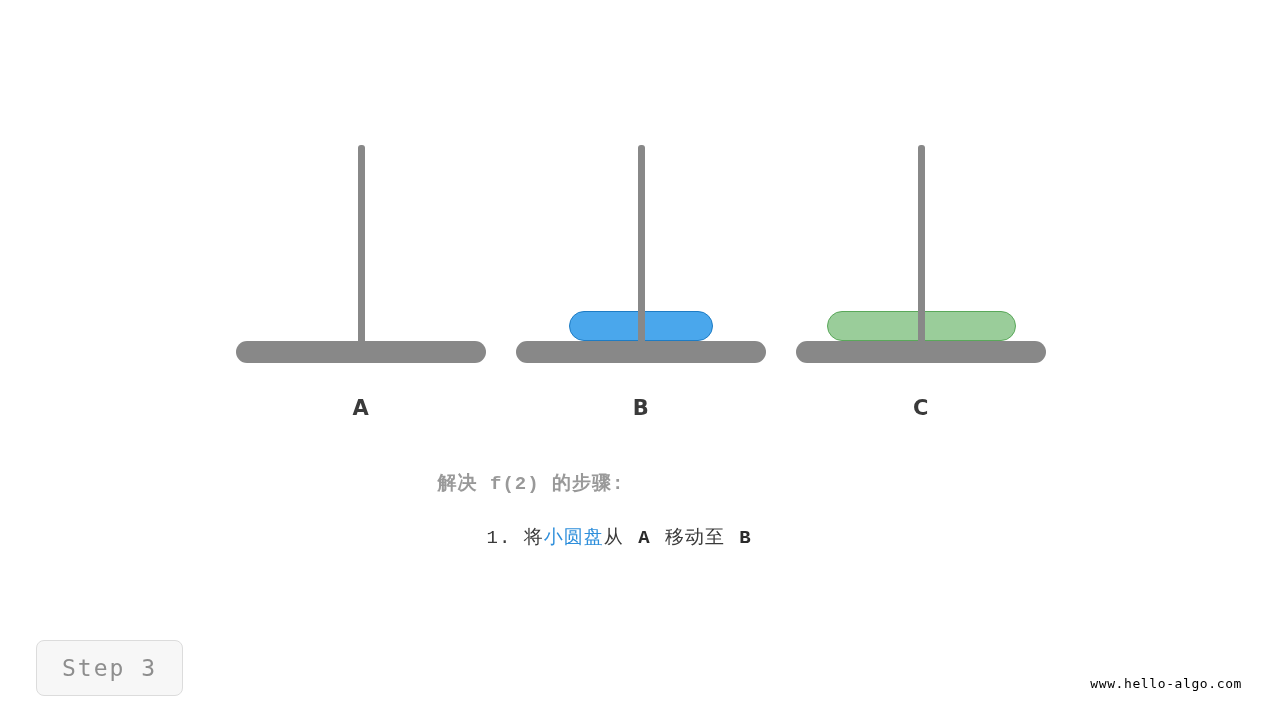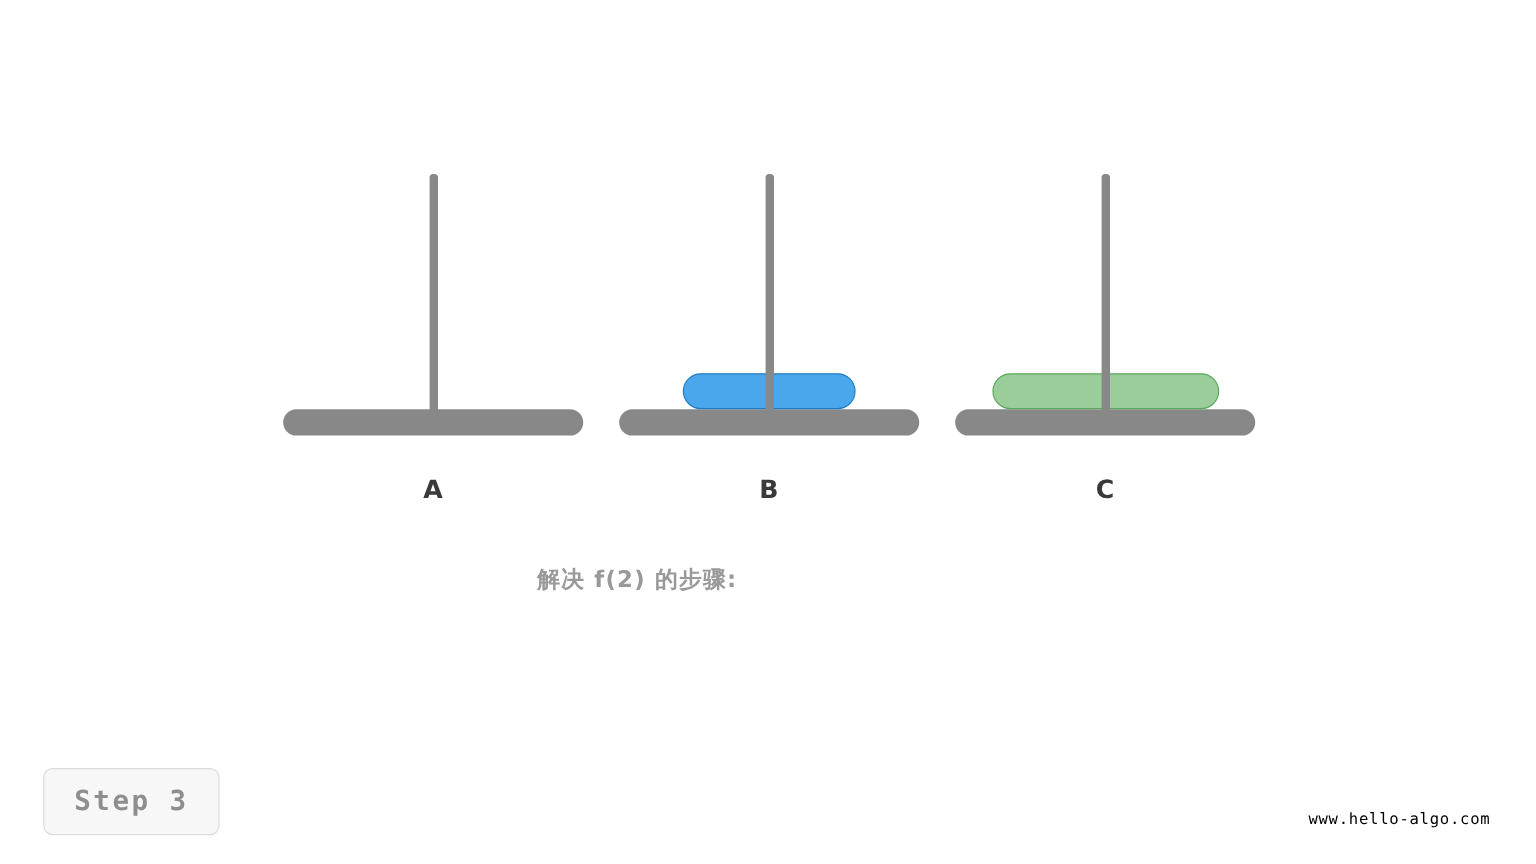--- a/index.html
+++ b/index.html
@@ -81,20 +81,21 @@
     background: rgba(140, 198, 140, 0.88);
     border: 1.5px solid #5AA85A;
   }
 
   
   #explanation {
     position: absolute;
     left: 0;
     top: 470px;
     width: 1044px;
+    font-family: Liberation Mono, monospace;
   }
   #steps-title {
     text-align: center;
     font-size: 19px;
     font-weight: bold;
     color: #999999;
     letter-spacing: 1px;
     margin: 0 0 22px 0;
     padding-left: 18px;
   }
@@ -140,21 +141,21 @@
     width: 145px;
     height: 54px;
     border: 1px solid #dcdcdc;
     border-radius: 8px;
     background: #f7f7f7;
     display: flex;
     align-items: center;
     justify-content: center;
     font-family: "DejaVu Sans Mono", "Liberation Mono", monospace;
     font-size: 23px;
-    font-weight: bold;
+    font-weight: normal;
     color: #8e8e8e;
     letter-spacing: 2px;
   }
 
   
   #watermark {
     position: absolute;
     right: 38px;
     top: 676px;
     font-family: "DejaVu Sans Mono", "Liberation Mono", monospace;
@@ -187,19 +188,26 @@
     <div class="pillar-rod"></div>
     <div class="pillar-label">C</div>
   </div>
 
 </div>
 
 <div id="explanation">
   <div id="steps-title">解决 f(2) 的步骤:</div>
 
   <ul class="step-list">
+    <li class="step-row">
+      <span class="num">1.</span>
+      <span class="lead">将</span><span class="disc-name-small">小圆盘</span><span class="tail">从</span>
+      <span class="peg">A</span>
+      <span class="tail">移动至</span>
+      <span class="peg">B</span>
+    </li>
 
   </ul>
 </div>
 
 <div id="step-badge">Step 3</div>
 
 <div id="watermark">www.hello-algo.com</div>
 
 </body></html>

